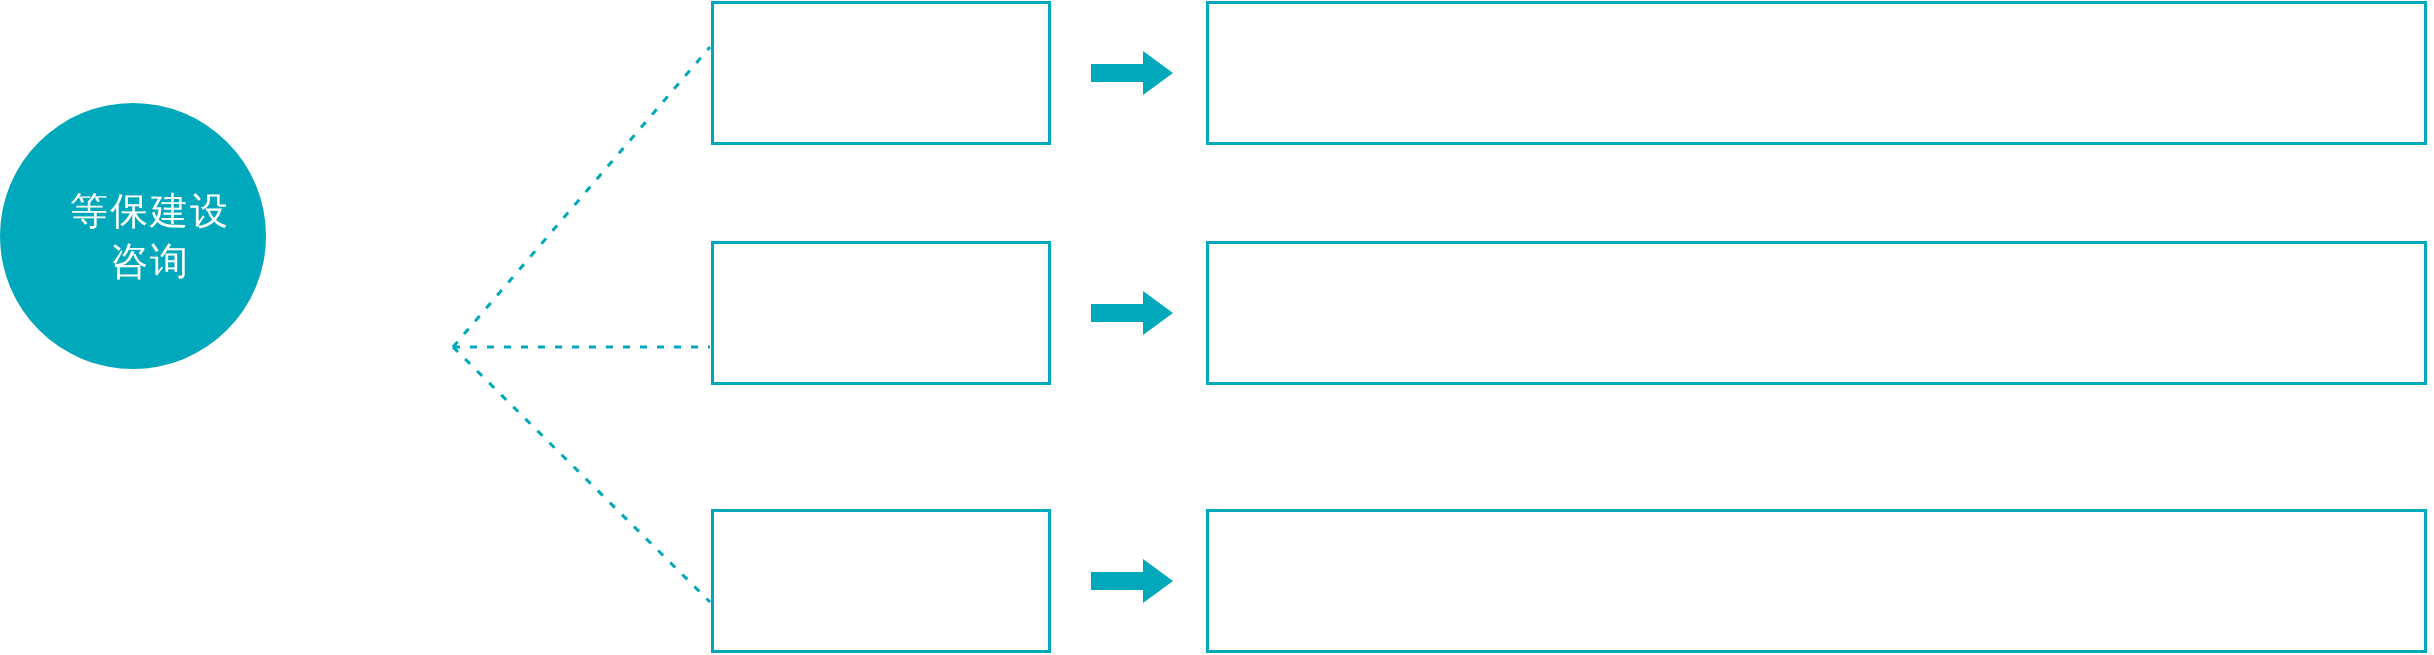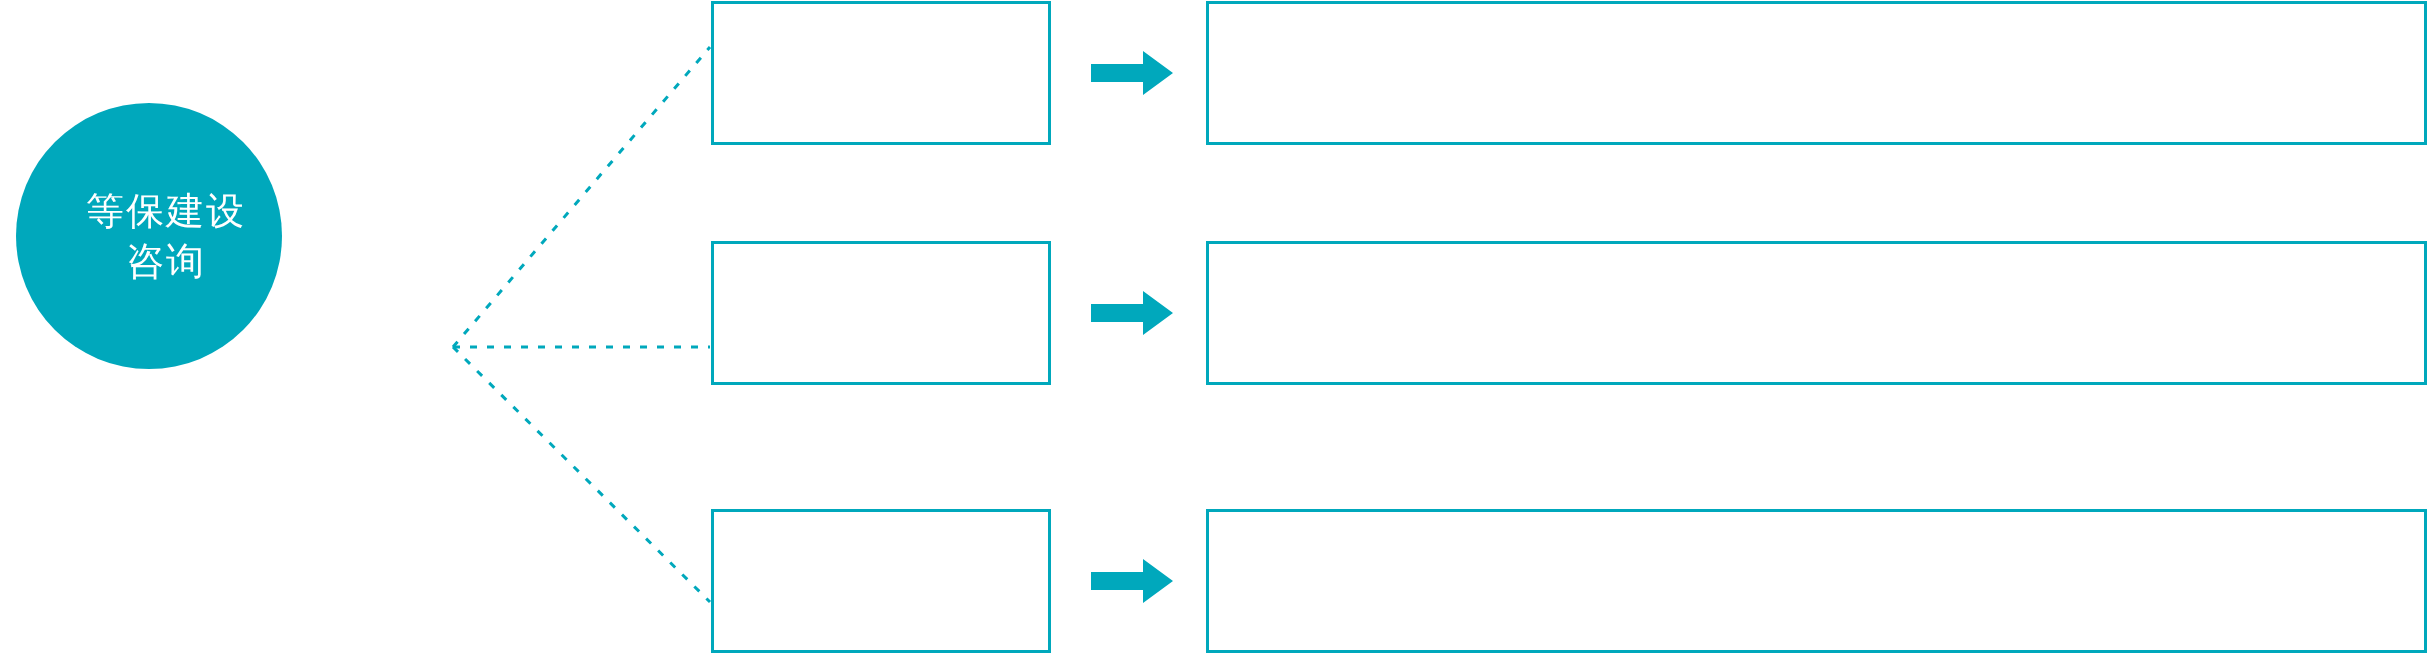--- a/index.html
+++ b/index.html
@@ -15,21 +15,21 @@
     position: relative;
     width: 2434px;
     height: 655px;
     background: #ffffff;
     overflow: hidden;
   }
 
   
   .hub {
     position: absolute;
-    left: 16px;
+    left: 0px;
     top: 103px;
     width: 266px;
     height: 266px;
     border-radius: 50%;
     background: var(--accent, #00a8bc);
     display: flex;
     flex-direction: column;
     justify-content: center;
     box-sizing: border-box;
   }

